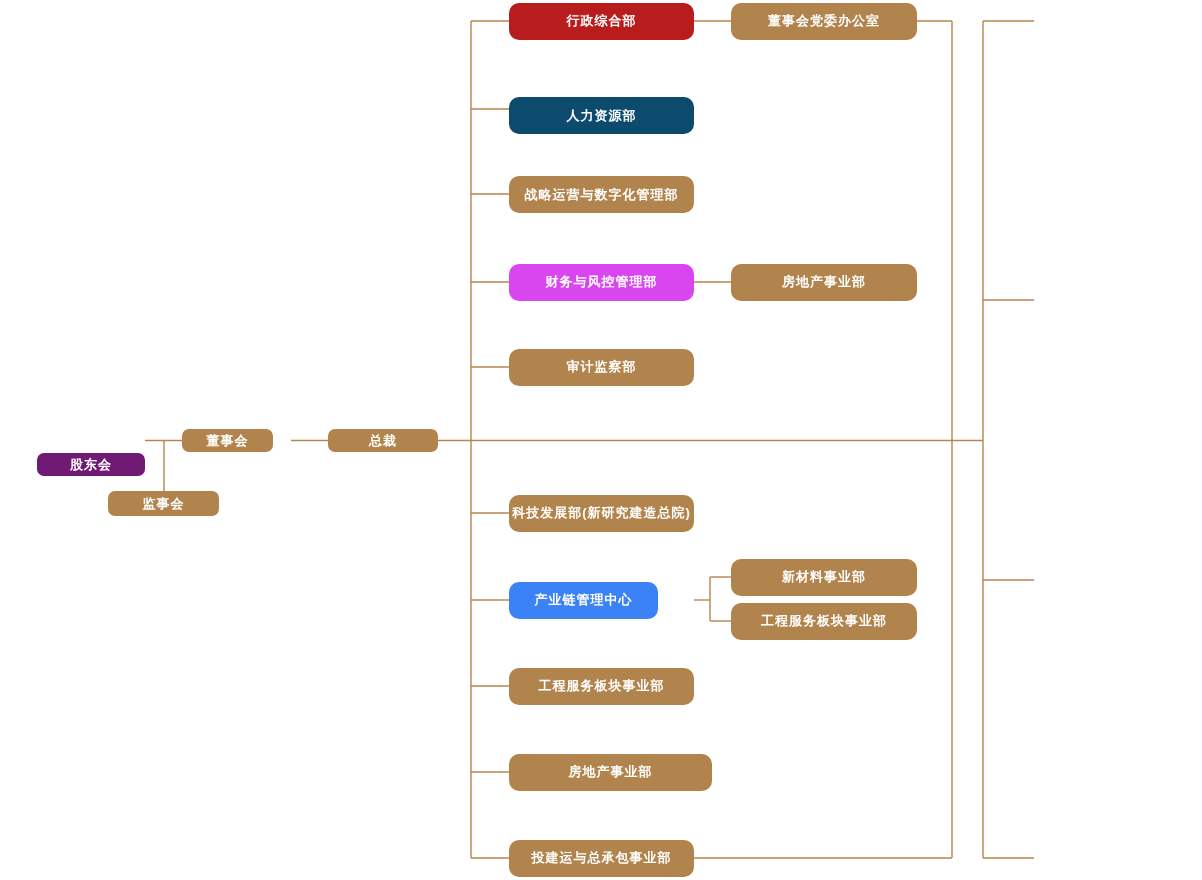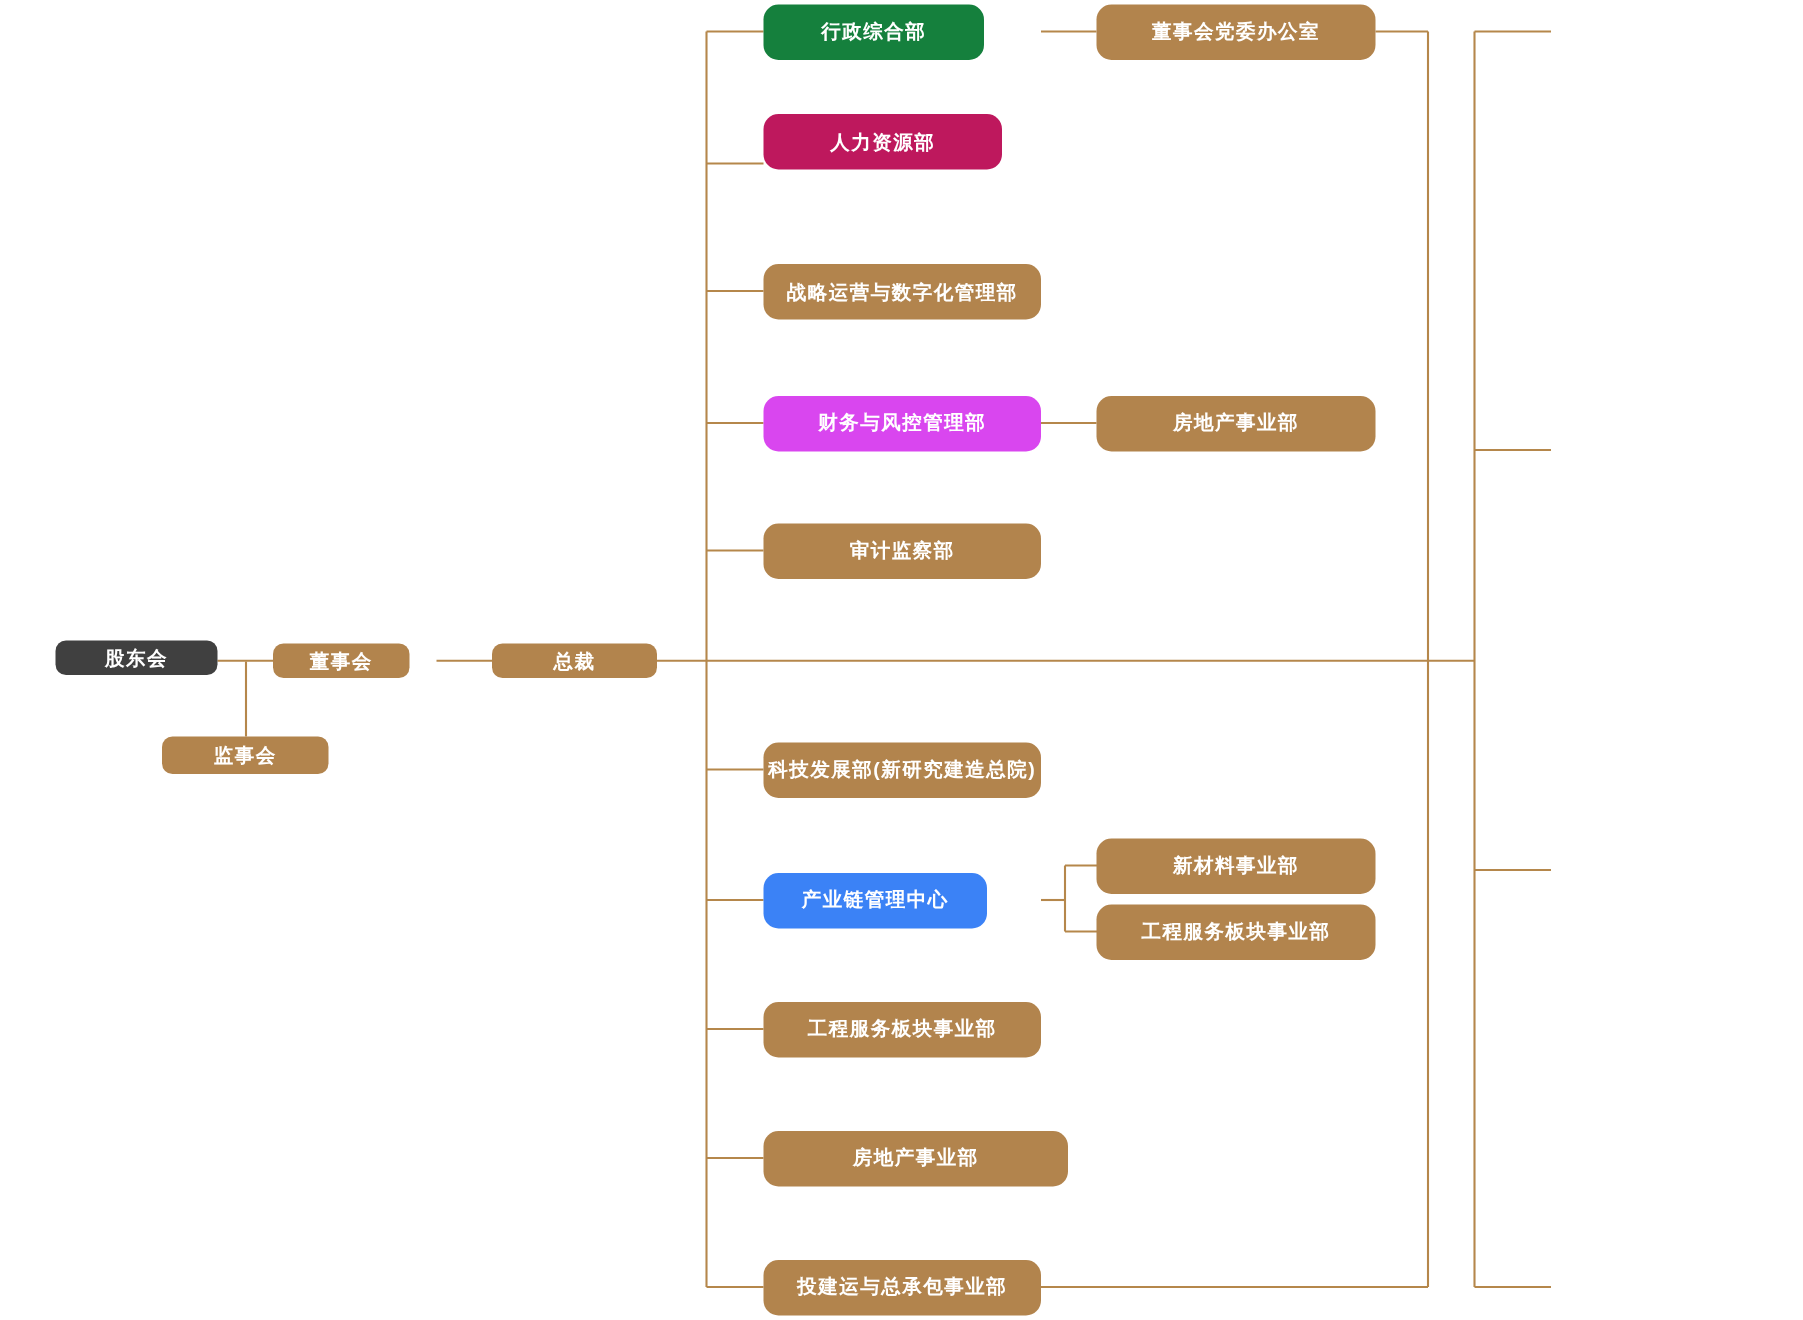--- a/index.html
+++ b/index.html
@@ -73,27 +73,27 @@
       <line x1="471" y1="858" x2="509" y2="858" stroke="#b5874b" stroke-width="1.4"></line>
       <line x1="694" y1="858" x2="952" y2="858" stroke="#b5874b" stroke-width="1.4"></line>
       <line x1="983" y1="858" x2="1034" y2="858" stroke="#b5874b" stroke-width="1.4"></line>
       <line x1="164" y1="441" x2="164" y2="491" stroke="#b5874b" stroke-width="1.4"></line>
       <line x1="471" y1="21" x2="471" y2="858" stroke="#b5874b" stroke-width="1.4"></line>
       <line x1="710" y1="577" x2="710" y2="621" stroke="#b5874b" stroke-width="1.4"></line>
       <line x1="952" y1="21" x2="952" y2="858" stroke="#b5874b" stroke-width="1.4"></line>
       <line x1="983" y1="21" x2="983" y2="858" stroke="#b5874b" stroke-width="1.4"></line>
     </svg>
   <div id="nodes-layer">
-      <div class="node sm" style="left: 37px; top: 427px; width: 108px; height: 23px; background: #404040; color: rgb(255, 255, 255);">股东会</div>
+      <div class="node sm" style="left: 37px; top: 453px; width: 108px; height: 23px; background: #701a75; color: rgb(255, 255, 255);">股东会</div>
       <div class="node sm" style="left: 108px; top: 491px; width: 111px; height: 25px; background: rgb(178, 132, 77); color: rgb(255, 255, 255);">监事会</div>
       <div class="node sm" style="left: 182px; top: 429px; width: 91px; height: 23px; background: rgb(178, 132, 77); color: rgb(255, 255, 255);">董事会</div>
       <div class="node sm" style="left: 328px; top: 429px; width: 110px; height: 23px; background: rgb(178, 132, 77); color: rgb(255, 255, 255);">总裁</div>
-      <div class="node md" style="left: 509px; top: 2.5px; width: 147px; height: 37px; background: #15803d; color: rgb(255, 255, 255);">行政综合部</div>
+      <div class="node md" style="left: 509px; top: 2.5px; width: 185px; height: 37px; background: #b91c1c; color: rgb(255, 255, 255);">行政综合部</div>
       <div class="node md" style="left: 731px; top: 2.5px; width: 186px; height: 37px; background: rgb(178, 132, 77); color: rgb(255, 255, 255);">董事会党委办公室</div>
-      <div class="node md" style="left: 509px; top: 76px; width: 159px; height: 37px; background: #be185d; color: rgb(255, 255, 255);">人力资源部</div>
+      <div class="node md" style="left: 509px; top: 97px; width: 185px; height: 37px; background: #0c4a6e; color: rgb(255, 255, 255);">人力资源部</div>
       <div class="node md" style="left: 509px; top: 176px; width: 185px; height: 37px; background: rgb(178, 132, 77); color: rgb(255, 255, 255);">战略运营与数字化管理部</div>
       <div class="node md" style="left: 509px; top: 263.5px; width: 185px; height: 37px; background: #d946ef; color: rgb(255, 255, 255);">财务与风控管理部</div>
       <div class="node md" style="left: 731px; top: 263.5px; width: 186px; height: 37px; background: rgb(178, 132, 77); color: rgb(255, 255, 255);">房地产事业部</div>
       <div class="node md" style="left: 509px; top: 348.5px; width: 185px; height: 37px; background: rgb(178, 132, 77); color: rgb(255, 255, 255);">审计监察部</div>
       <div class="node md" style="left: 509px; top: 494.5px; width: 185px; height: 37px; background: rgb(178, 132, 77); color: rgb(255, 255, 255);">科技发展部(新研究建造总院)</div>
       <div class="node md" style="left: 509px; top: 581.5px; width: 149px; height: 37px; background: #3b82f6; color: rgb(255, 255, 255);">产业链管理中心</div>
       <div class="node md" style="left: 731px; top: 558.5px; width: 186px; height: 37px; background: rgb(178, 132, 77); color: rgb(255, 255, 255);">新材料事业部</div>
       <div class="node md" style="left: 731px; top: 602.5px; width: 186px; height: 37px; background: rgb(178, 132, 77); color: rgb(255, 255, 255);">工程服务板块事业部</div>
       <div class="node md" style="left: 509px; top: 667.5px; width: 185px; height: 37px; background: rgb(178, 132, 77); color: rgb(255, 255, 255);">工程服务板块事业部</div>
       <div class="node md" style="left: 509px; top: 753.5px; width: 203px; height: 37px; background: rgb(178, 132, 77); color: rgb(255, 255, 255);">房地产事业部</div>

